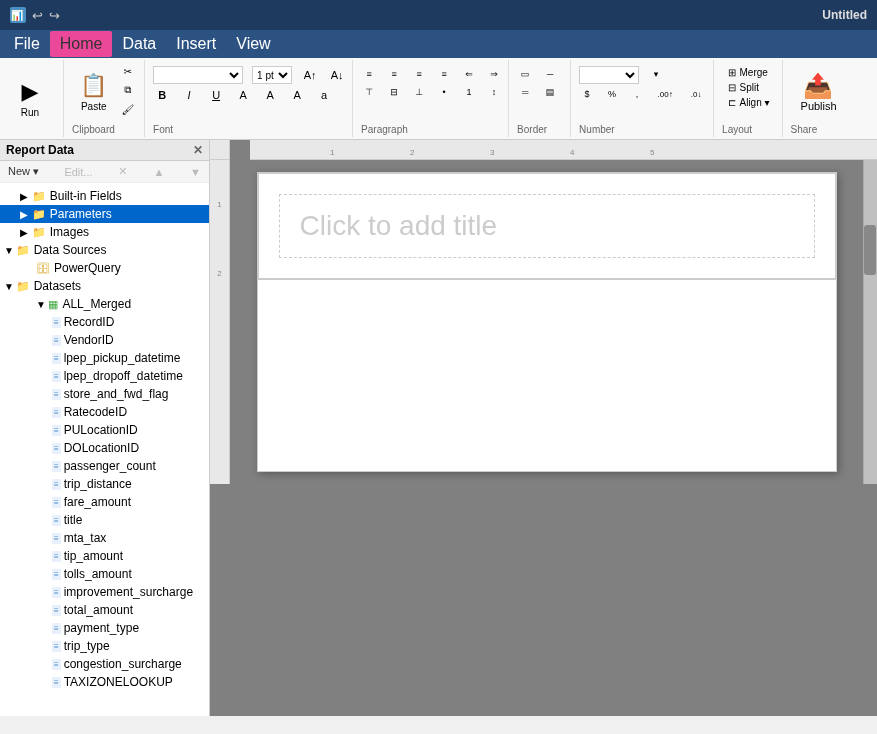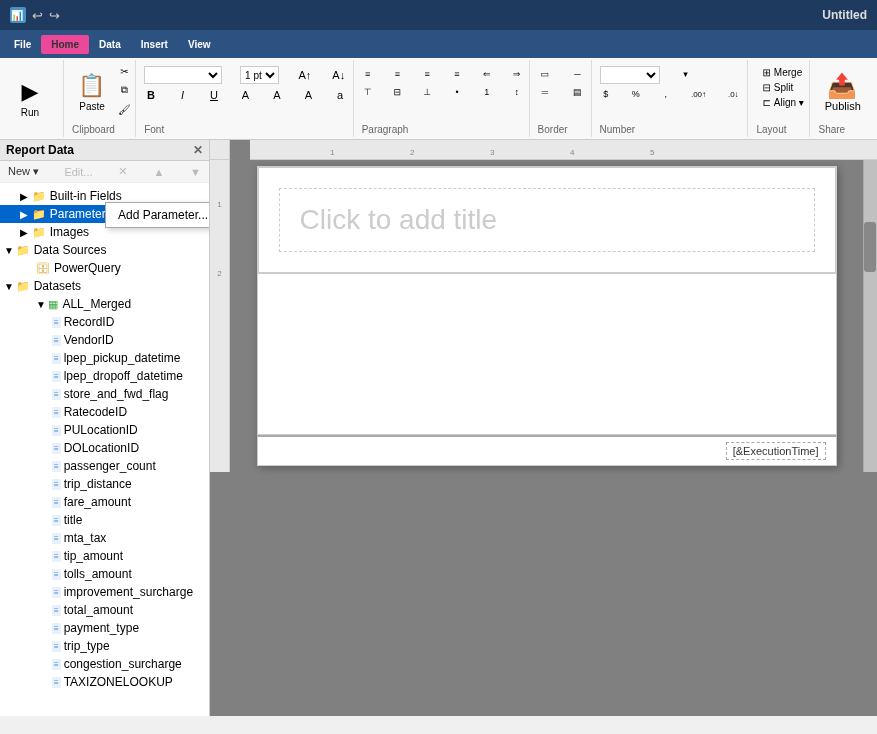--- a/index.html
+++ b/index.html
@@ -25,23 +25,22 @@
       background: #2c5282;
       height: 28px;
       display: flex;
       align-items: center;
       padding: 0 4px;
     }
     .menu-item {
       color: white;
       padding: 4px 10px;
       cursor: pointer;
-      font-size: 10px;
+      font-size: 16px;
       border-radius: 2px;
-      font-weight: bold;
     }
     .menu-item:hover, .menu-item.active { background: #4a90c4; }
     .menu-item.active { background: #ec4899; color: #333; }
 
     
     .ribbon {
       background: #f8f8f8;
       border-bottom: 1px solid #ccc;
       display: flex;
       flex-direction: column;
@@ -86,21 +85,21 @@
       display: flex;
       align-items: center;
       justify-content: center;
       padding: 2px 4px;
       cursor: pointer;
       border-radius: 2px;
       font-size: 10px;
       height: 18px;
     }
     .ribbon-section { display: flex; flex-direction: column; gap: 1px; justify-content: center; }
-    .ribbon-row { display: flex; gap: 18px; }
+    .ribbon-row { display: flex; gap: 9px; }
 
     
     .font-select {
       width: 90px; height: 18px; font-size: 10px; border: 1px solid #ccc; background: white;
     }
     .font-size-select { width: 40px; height: 18px; font-size: 10px; border: 1px solid #ccc; background: white; }
     .format-btn { width: 18px; height: 18px; border: 1px solid transparent; background: transparent; cursor: pointer; font-size: 11px; display: flex; align-items: center; justify-content: center; }
 
     
     .para-btn { width: 16px; height: 16px; border: 1px solid transparent; background: transparent; cursor: pointer; font-size: 9px; display: flex; align-items: center; justify-content: center; }
@@ -219,21 +218,21 @@
       background: #e8e8e8;
       border-right: 1px solid #ccc;
       flex-shrink: 0;
       font-size: 8px;
       color: #666;
       display: flex;
       flex-direction: column;
     }
     .canvas-surface {
       flex: 1;
-      padding: 6px;
+      padding: 12px;
       display: flex;
       justify-content: center;
     }
 
     
     .report-page {
       background: white;
       width: 580px;
       min-height: 300px;
       box-shadow: 2px 2px 8px rgba(0,0,0,0.3);
@@ -643,23 +642,20 @@
         </div>
         <div class="tree-node">
           <span class="tree-indent"></span>
           <span class="tree-indent"></span>
           <span class="tree-indent"></span>
           <span class="field-icon field-icon-blue">≡</span>
           <span>TAXIZONELOOKUP</span>
         </div>
     </div>
 
-    <div class="context-menu">
-      <div class="context-menu-item">Add Parameter...</div>
-    </div>
   </div>
 
   <div class="canvas-area">
     <div class="canvas-with-ruler">
 
       <div style="display:flex;">
         <div class="ruler-corner"></div>
         <div class="ruler-h" style="flex:1;">
           <span style="position:absolute;left:80px;font-size:8px;color:#888;">1</span>
           <span style="position:absolute;left:160px;font-size:8px;color:#888;">2</span>
@@ -674,23 +670,20 @@
           <span style="margin-top:40px;font-size:8px;color:#888;text-align:center;">1</span>
           <span style="margin-top:60px;font-size:8px;color:#888;text-align:center;">2</span>
         </div>
         <div class="canvas-surface">
 
           <div class="report-page">
             <div class="report-header">
               <div class="report-title-placeholder">Click to add title</div>
             </div>
             <div class="report-body"></div>
-            <div class="report-footer">
-              <span class="execution-time">[&amp;ExecutionTime]</span>
-            </div>
           </div>
         </div>
 
         <div style="width:14px;background:#c0c0c0;border-left:1px solid #aaa;position:relative;">
           <div style="position:absolute;top:20%;width:12px;height:50px;background:#888;border-radius:3px;"></div>
         </div>
       </div>
     </div>
   </div>
 </div>

